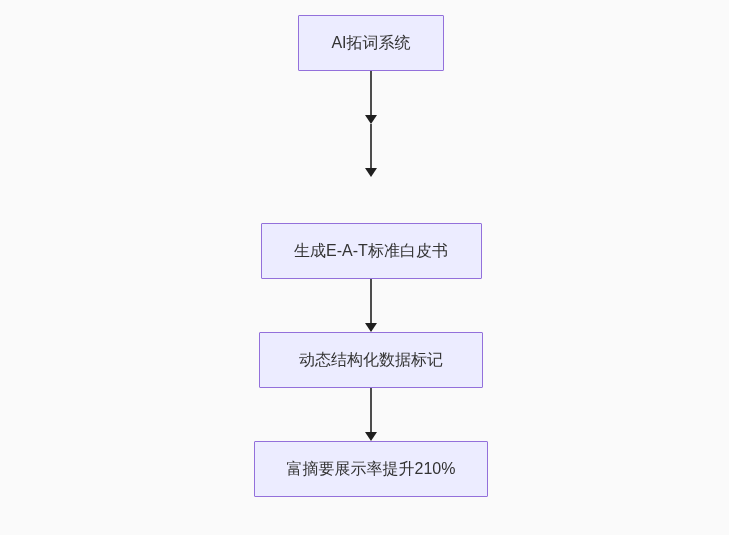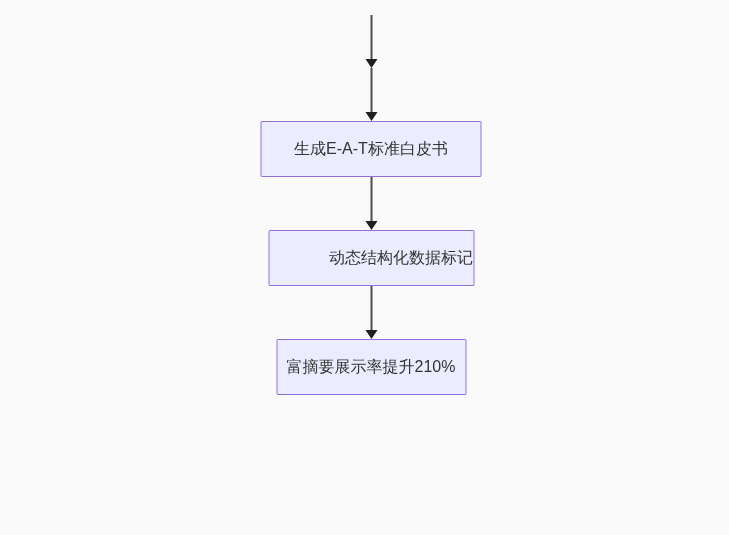--- a/index.html
+++ b/index.html
@@ -32,23 +32,23 @@
     background: #ececff;
     border: 1.5px solid #9370db;
     border-radius: 1px;
     color: #333333;
     font-size: 16px;
     white-space: nowrap;
     text-align: center;
   }
   .node.w1 { width: 146px; }
   .node.w2 { width: 193px; }
-  .node.w3 { width: 221px; }
-  .node.w4 { width: 206px; justify-content: flex-end; }
-  .node.w5 { width: 190px; }
+  .node.w3 { width: 221px; margin-top: 46px; }
+  .node.w4 { width: 224px; }
+  .node.w5 { width: 234px; }
   .arrow {
     height: 53px;
     display: flex;
     flex-direction: column;
     align-items: center;
   }
   .arrow .line {
     width: 2px;
     height: 44px;
     background: #4d4d4d;
@@ -59,20 +59,23 @@
     border-left: 6px solid transparent;
     border-right: 6px solid transparent;
     border-top: 9px solid #1f1f1f;
   }
 </style>
 </head>
 <body>
 
 <div class="flow">
 
+  <div class="node w1">
+    <span>AI拓词系统</span>
+  </div>
 
   <div class="arrow">
     <div class="line"></div>
     <div class="head"></div>
   </div>
 
 
   <div class="arrow">
     <div class="line"></div>
     <div class="head"></div>

